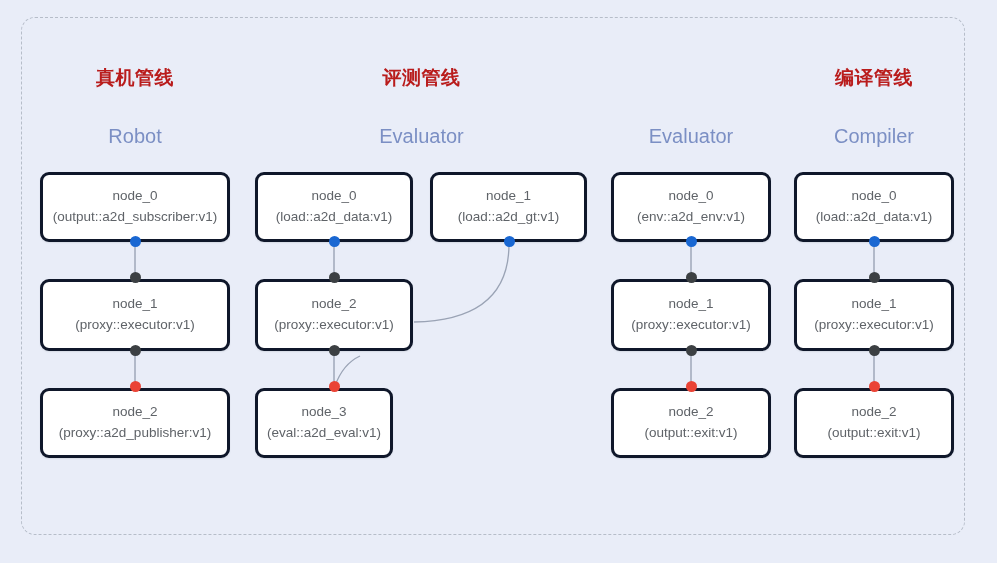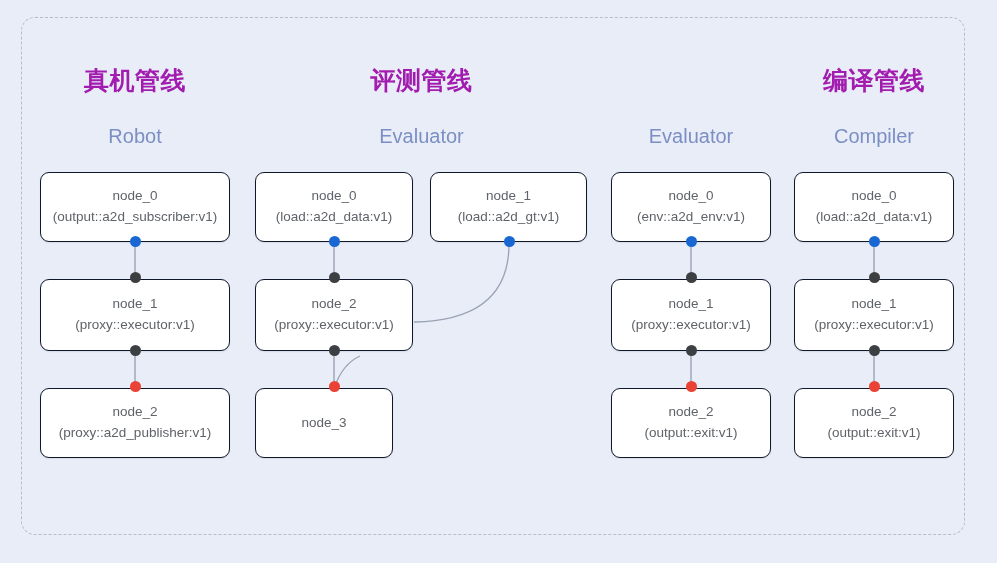--- a/index.html
+++ b/index.html
@@ -31,36 +31,36 @@
     border-radius: 14px;
     box-sizing: border-box;
     background: transparent;
   }
   .col-header {
     position: absolute;
     text-align: center;
     pointer-events: none;
   }
   .col-title-cn {
-    font-size: 25px;
+    font-size: 19px;
     font-weight: bold;
-    color: #a21caf;
+    color: #b91c1c;
     letter-spacing: 0.5px;
     line-height: 1;
   }
   .col-title-en {
     font-size: 20px;
     color: #7b8fc4;
     line-height: 1;
     font-weight: 400;
   }
   .node-box {
     position: absolute;
     background: #ffffff;
-    border: 1px solid #0f172a;
+    border: 3px solid #0f172a;
     border-radius: 9px;
     box-sizing: border-box;
     display: flex;
     flex-direction: column;
     align-items: center;
     justify-content: center;
     box-shadow: 0 1px 1.5px rgba(60,64,67,0.10);
   }
   .node-name {
     font-size: 13.5px;
@@ -163,20 +163,21 @@
 
   <div class="node-box" style="left:255px; top:279px; width:158px; height:72px;">
     <div class="node-name">node_2</div>
     <div class="node-type">(proxy::executor:v1)</div>
   </div>
   <div class="port black" style="left:329px; top:272px;"></div>
   <div class="port black" style="left:329px; top:345px;"></div>
 
   <div class="node-box" style="left:255px; top:388px; width:138px; height:70px;">
     <div class="node-name">node_3</div>
+    <div class="node-type">(eval::a2d_eval:v1)</div>
   </div>
   <div class="port red" style="left:329px; top:381px;"></div>
 
   <div class="col-header" style="left:611px; top:126px; width:160px;">
     <div class="col-title-en">Evaluator</div>
   </div>
 
   <div class="node-box" style="left:611px; top:172px; width:160px; height:70px;">
     <div class="node-name">node_0</div>
     <div class="node-type">(env::a2d_env:v1)</div>

